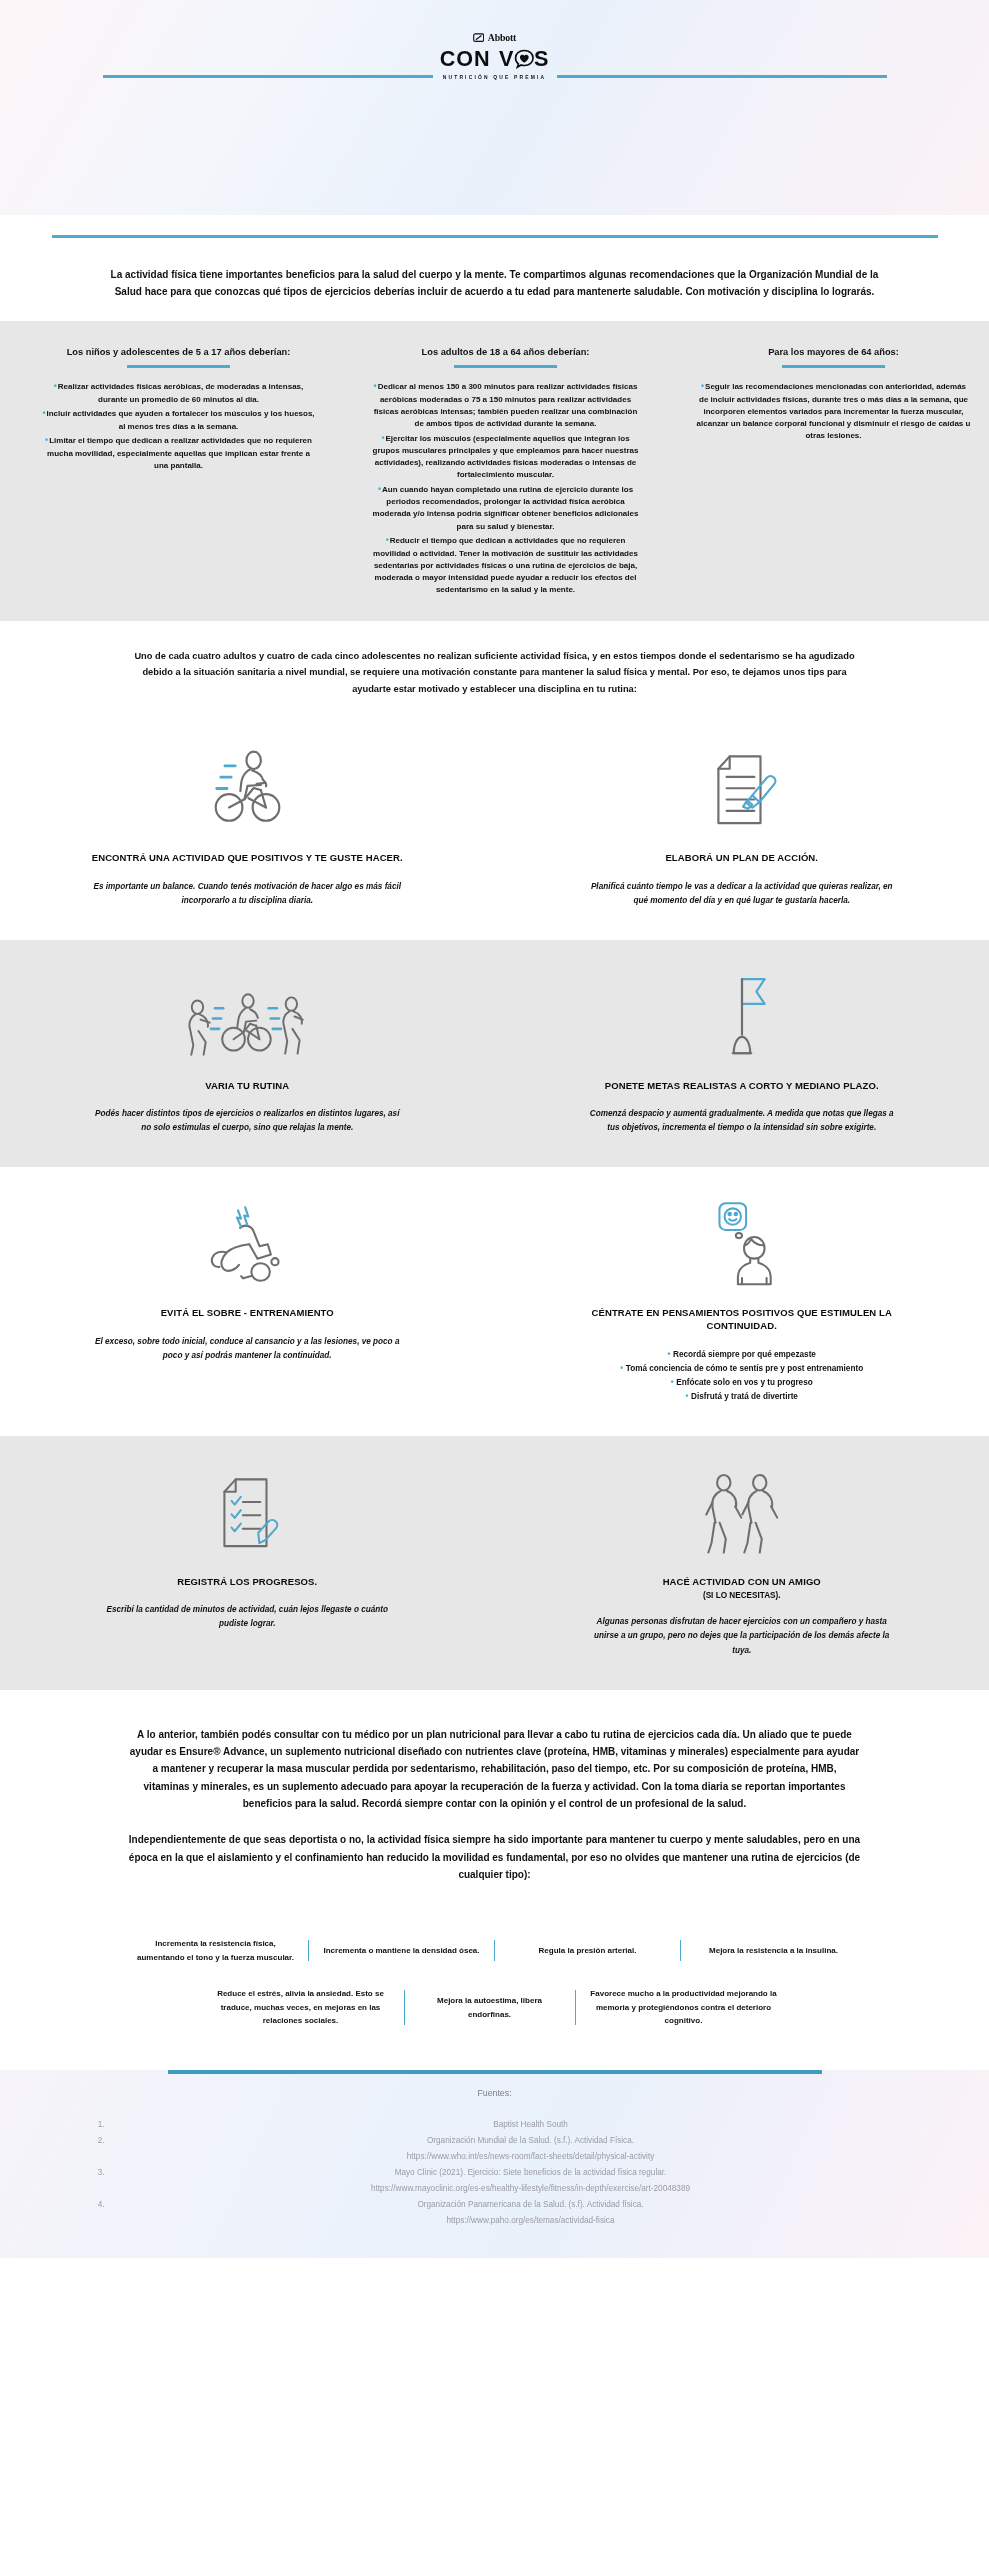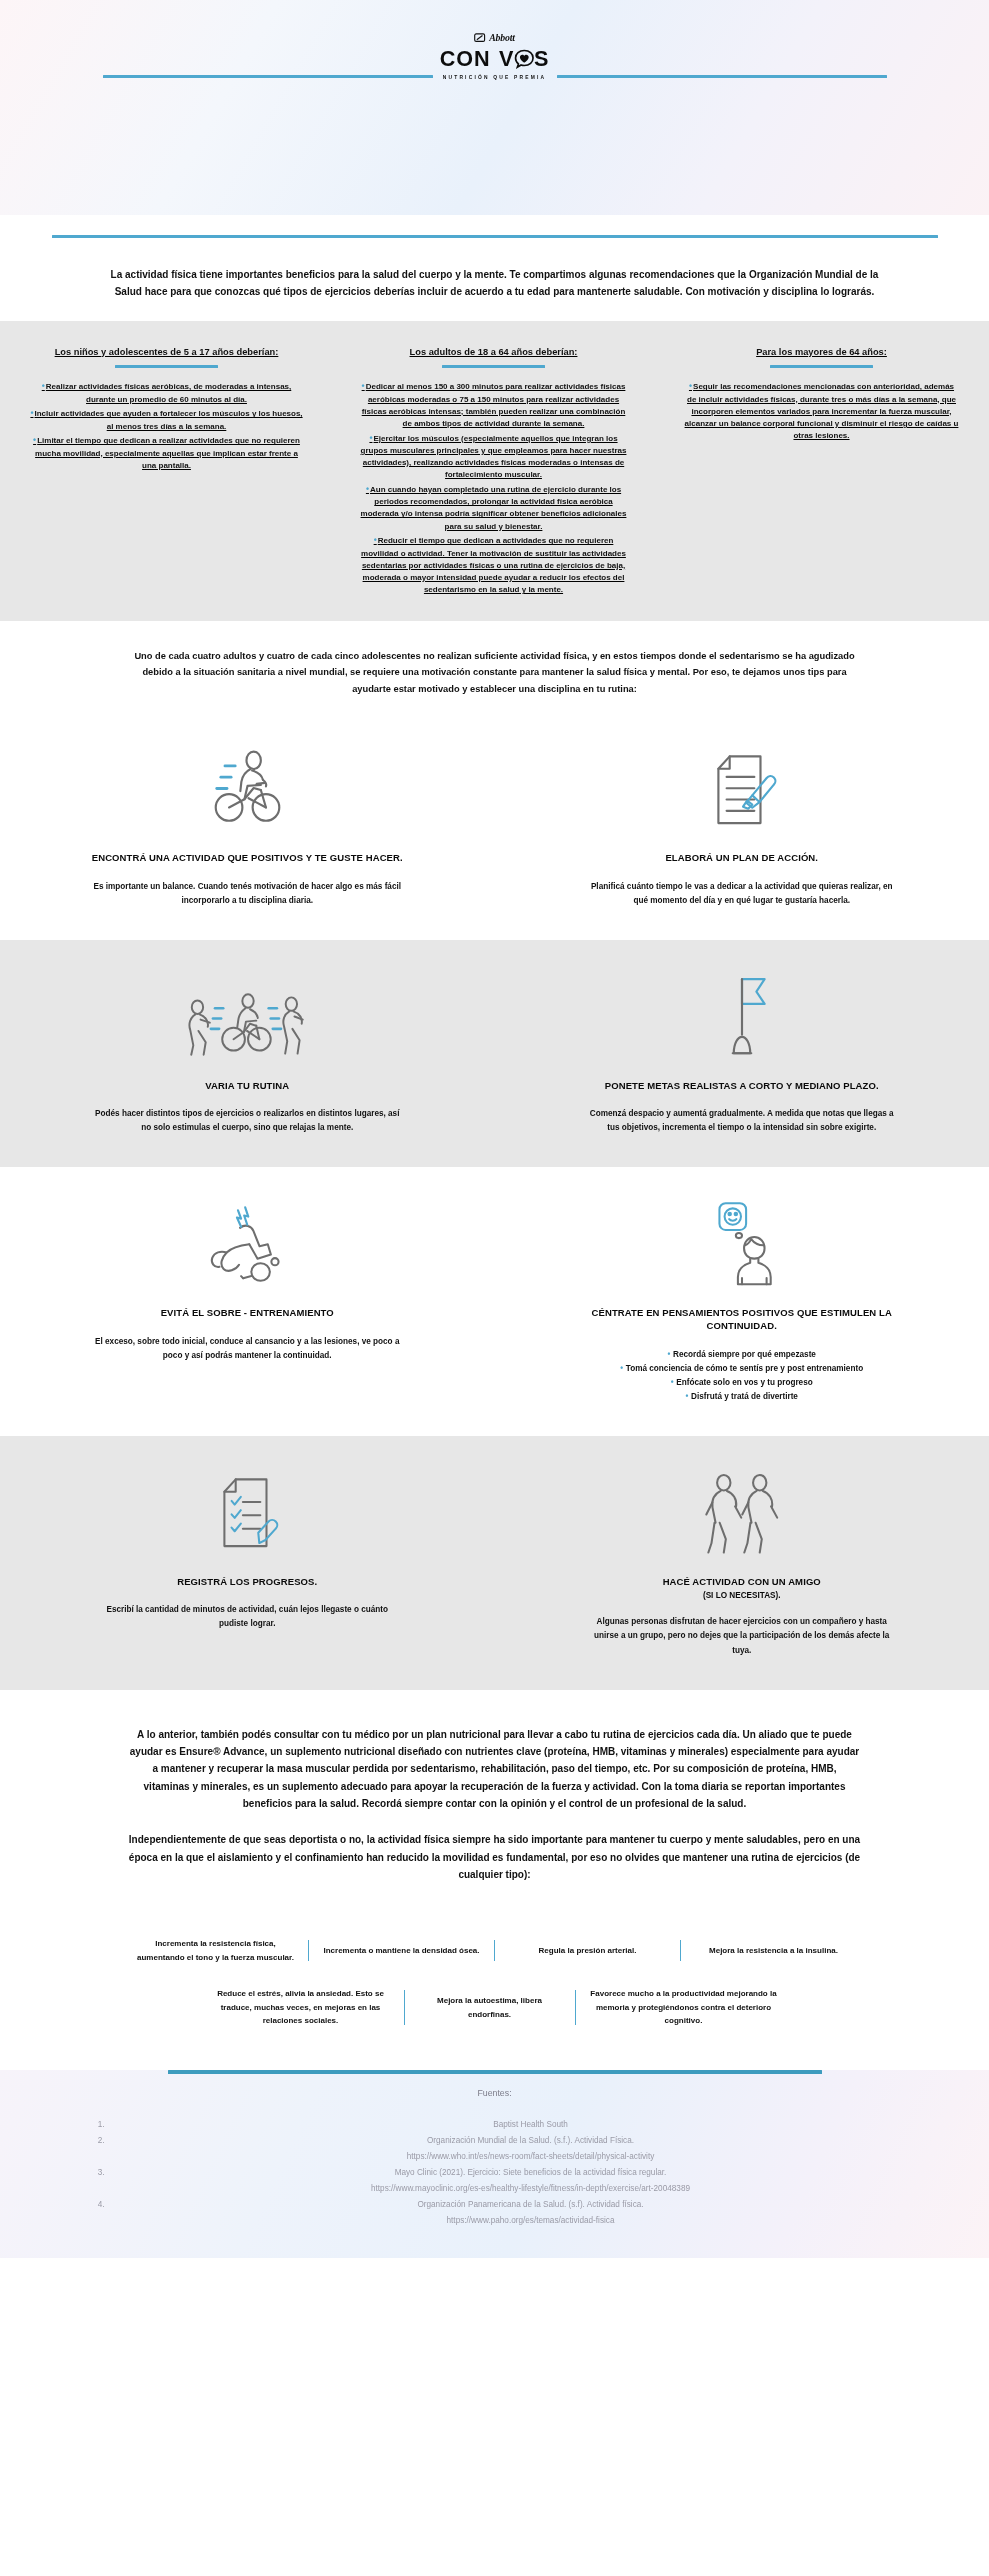--- a/index.html
+++ b/index.html
@@ -38,21 +38,20 @@
   }
   .abbott-mark {
     width: 11.3px; height: 11.3px;
   }
   .abbott-word {
     font-family: "Liberation Serif", serif;
     font-weight: bold;
     font-size: 9.8px;
     letter-spacing: -0.2px;
     color: #111;
-    font-style: italic;
   }
   .convos {
     font-family: "Liberation Sans", sans-serif;
     font-weight: bold;
     font-size: 21.6px;
     letter-spacing: 1px;
     color: #0d0d0d;
     display: flex;
     align-items: center;
     gap: 0.5px;
@@ -123,22 +122,21 @@
     font-weight: bold;
     font-size: 10px;
     line-height: 1.66;
     color: #111;
   }
 
   
   .age-band {
     width: 989px;
     background: #e7e7e7;
-    padding: 25px 0 23px 0;
-    text-decoration: underline;
+    padding: 25px 0 23px 12px;
   }
   .age-cols {
     display: flex;
     width: 989px;
   }
   .age-col {
     flex: 1;
     padding: 0 29px;
     text-align: center;
   }
@@ -226,20 +224,21 @@
     letter-spacing: 0.1px;
     max-width: 319px;
     margin-bottom: 15.5px;
   }
   .tip-body {
     font-weight: bold;
     font-size: 8.2px;
     line-height: 1.72;
     color: #111;
     max-width: 309px;
+    font-style: italic;
   }
   .tip-bullets {
     list-style: none;
     font-weight: bold;
     font-size: 8.2px;
     line-height: 1.72;
     color: #111;
     max-width: 319px;
   }
   .tip-bullets li::before {

